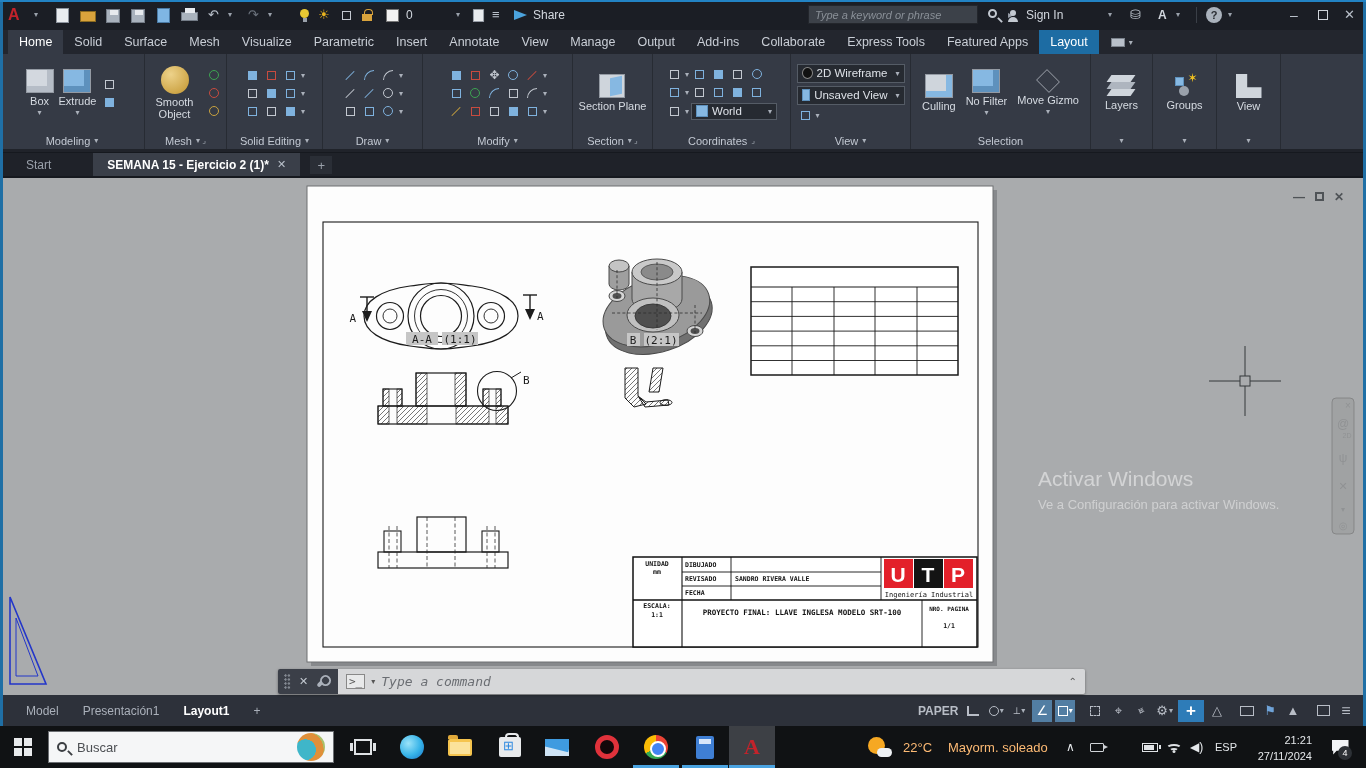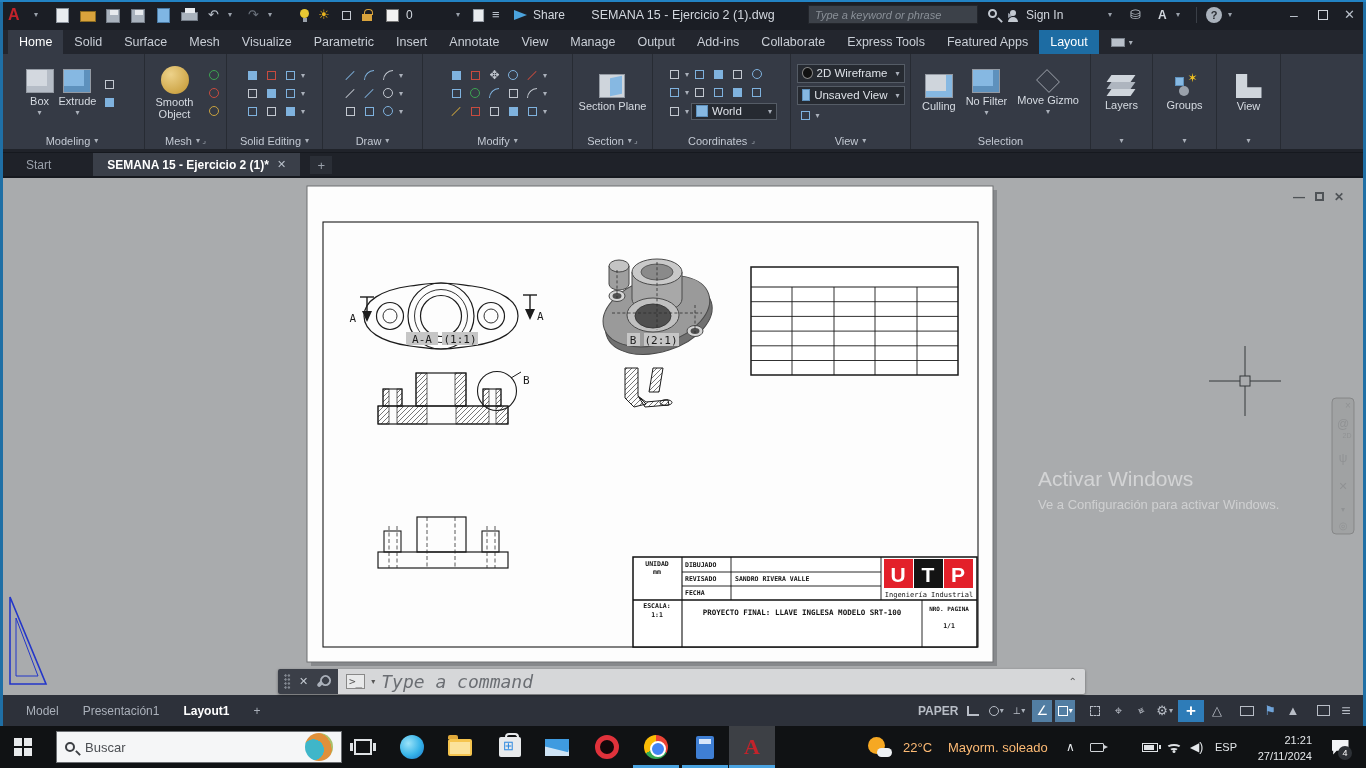--- a/index.html
+++ b/index.html
@@ -104,21 +104,21 @@
   #cmdbar { position:absolute; left:278px; top:669px; width:807px; height:25px; display:flex; z-index:5;
             border-radius:2px; overflow:hidden; box-shadow:0 1px 3px rgba(0,0,0,.4); }
   #cmd-left { width:60px; background:#3b3f48; display:flex; align-items:center; gap:8px; padding:0 6px; }
   .grip { width:7px; height:16px; background-image:radial-gradient(circle at 1.5px 1.5px, #858b94 1px, transparent 1.3px);
           background-size:3.5px 4px; }
   .wrench { width:12px; height:4px; background:#aab0ba; border-radius:2px; transform:rotate(-45deg); position:relative; }
   .wrench::after { content:""; position:absolute; right:-3px; top:-2px; width:7px; height:7px; border:2px solid #aab0ba;
                    border-radius:50%; background:#3b3f48; }
   #cmd-input-wrap { flex:1; background:#d6d7d9; display:flex; align-items:center; gap:6px; padding:0 8px; }
   .prompt { color:#555; font-size:11px; font-family:"DejaVu Sans Mono",monospace; border:1px solid #888; padding:0 2px; background:#e8e9ea;}
-  #cmd-input { flex:1; border:none; outline:none; background:transparent; font-size:18px; font-style:italic;
+  #cmd-input { flex:1; border:none; outline:none; background:transparent; font-size:13px; font-style:italic;
                color:#0f766e; font-family:"DejaVu Sans Mono",monospace; }
   #cmd-input::placeholder { color:#6b6e73; font-style:italic; }
 
   
   #statusbar { position:absolute; top:695px; left:0; width:1366px; height:31px; background:#2d313a;
                display:flex; align-items:center; }
   .stab { padding:0 12px; font-size:12px; color:#aab0ba; height:100%; display:flex; align-items:center; }
   .stab.active { color:#fff; font-weight:bold; }
   #sb-right { margin-left:auto; display:flex; align-items:center; gap:3px; padding-right:10px; }
   .sb-it { height:22px; min-width:20px; display:flex; align-items:center; justify-content:center;
@@ -129,21 +129,21 @@
   .sb-box { width:10px; height:10px; border:1.5px solid #b8bdc6; }
   .sb-box.w { border-color:#fff; }
   .sb-sm { font-size:10px; }
 
   
   #taskbar { position:absolute; top:726px; left:0; width:1366px; height:42px; background:#101214; }
   .tk { position:absolute; top:0; height:42px; display:flex; align-items:center; justify-content:center; }
   .winlogo { display:grid; grid-template-columns:8px 8px; grid-template-rows:8px 8px; gap:1.5px; }
   .winlogo i { background:#e8eaec; }
   #tk-search { position:absolute; left:48px; top:5px; width:286px; height:32px; background:#f5f6f7; border:1px solid #6c6f73;
-               display:flex; align-items:center; gap:10px; padding:0 8px;margin-left:8px; }
+               display:flex; align-items:center; gap:10px; padding:0 8px; }
   #tk-search input { flex:1; border:none; outline:none; background:transparent; font-size:13px; color:#333; }
   #tk-search input::placeholder { color:#4c4f53; }
   .smag { width:10px; height:10px; border:2px solid #3c3f43; border-radius:50%; position:relative; flex:none;}
   .smag::after { content:""; position:absolute; left:8px; top:8px; width:6px; height:2px; background:#3c3f43; transform:rotate(45deg); }
   .bingimg { width:28px; height:28px; border-radius:50%; flex:none;
              background:radial-gradient(circle at 30% 60%, #3fb6c9 0 40%, #e0903a 41% 70%, #a8c06a 71%); }
   .taskview { width:18px; height:16px; border:2px solid #dfe2e5; position:relative; }
   .taskview::before { content:""; position:absolute; left:-6px; top:2px; width:3px; height:8px; background:#dfe2e5; }
   .taskview::after { content:""; position:absolute; right:-6px; top:2px; width:3px; height:8px; background:#dfe2e5; }
   .cicon { width:24px; height:24px; border-radius:50%; }
@@ -213,21 +213,20 @@
   <span class="abs tb-ic" style="left:318px; color:#e8b31f;">☀</span>
   <span class="abs sq g" style="left:342px; top:11px; position:absolute;"></span>
   <span class="abs lockb" style="left:362px;"></span>
   <span class="abs swatch" style="left:386px;"></span>
   <span class="abs tb-txt" style="left:406px;">0</span>
   <span class="abs caret" style="left:456px;">▾</span>
   <span class="abs qa-doc" style="left:472px; transform:scale(.85);"></span>
   <span class="abs tb-ic" style="left:492px;">≡</span>
   <span class="abs plane" style="left:514px;"></span>
   <span class="abs tb-txt" style="left:533px;">Share</span>
-  <span class="abs tb-txt" style="left:50%; transform:translateX(-50%); font-size:12.5px;">SEMANA 15 - Ejercicio 2 (1).dwg</span>
   <span class="abs caret" style="left:1008px; font-size:10px;">▸</span>
   <input id="tb-search" placeholder="Type a keyword or phrase" style="">
   <span class="abs mag" style="left:988px;"></span>
   <span class="abs person" style="left:1008px;"></span>
   <span class="abs tb-txt" style="left:1026px;">Sign In</span>
   <span class="abs caret" style="left:1108px;">▾</span>
   <span class="abs tb-ic" style="left:1130px;">⛁</span>
   <span class="abs tb-txt" style="left:1158px; font-weight:bold;">A</span>
   <span class="abs caret" style="left:1176px;">▾</span>
   <span class="abs" style="left:1196px; top:7px; width:1px; height:16px; background:#3a3f47;"></span>

